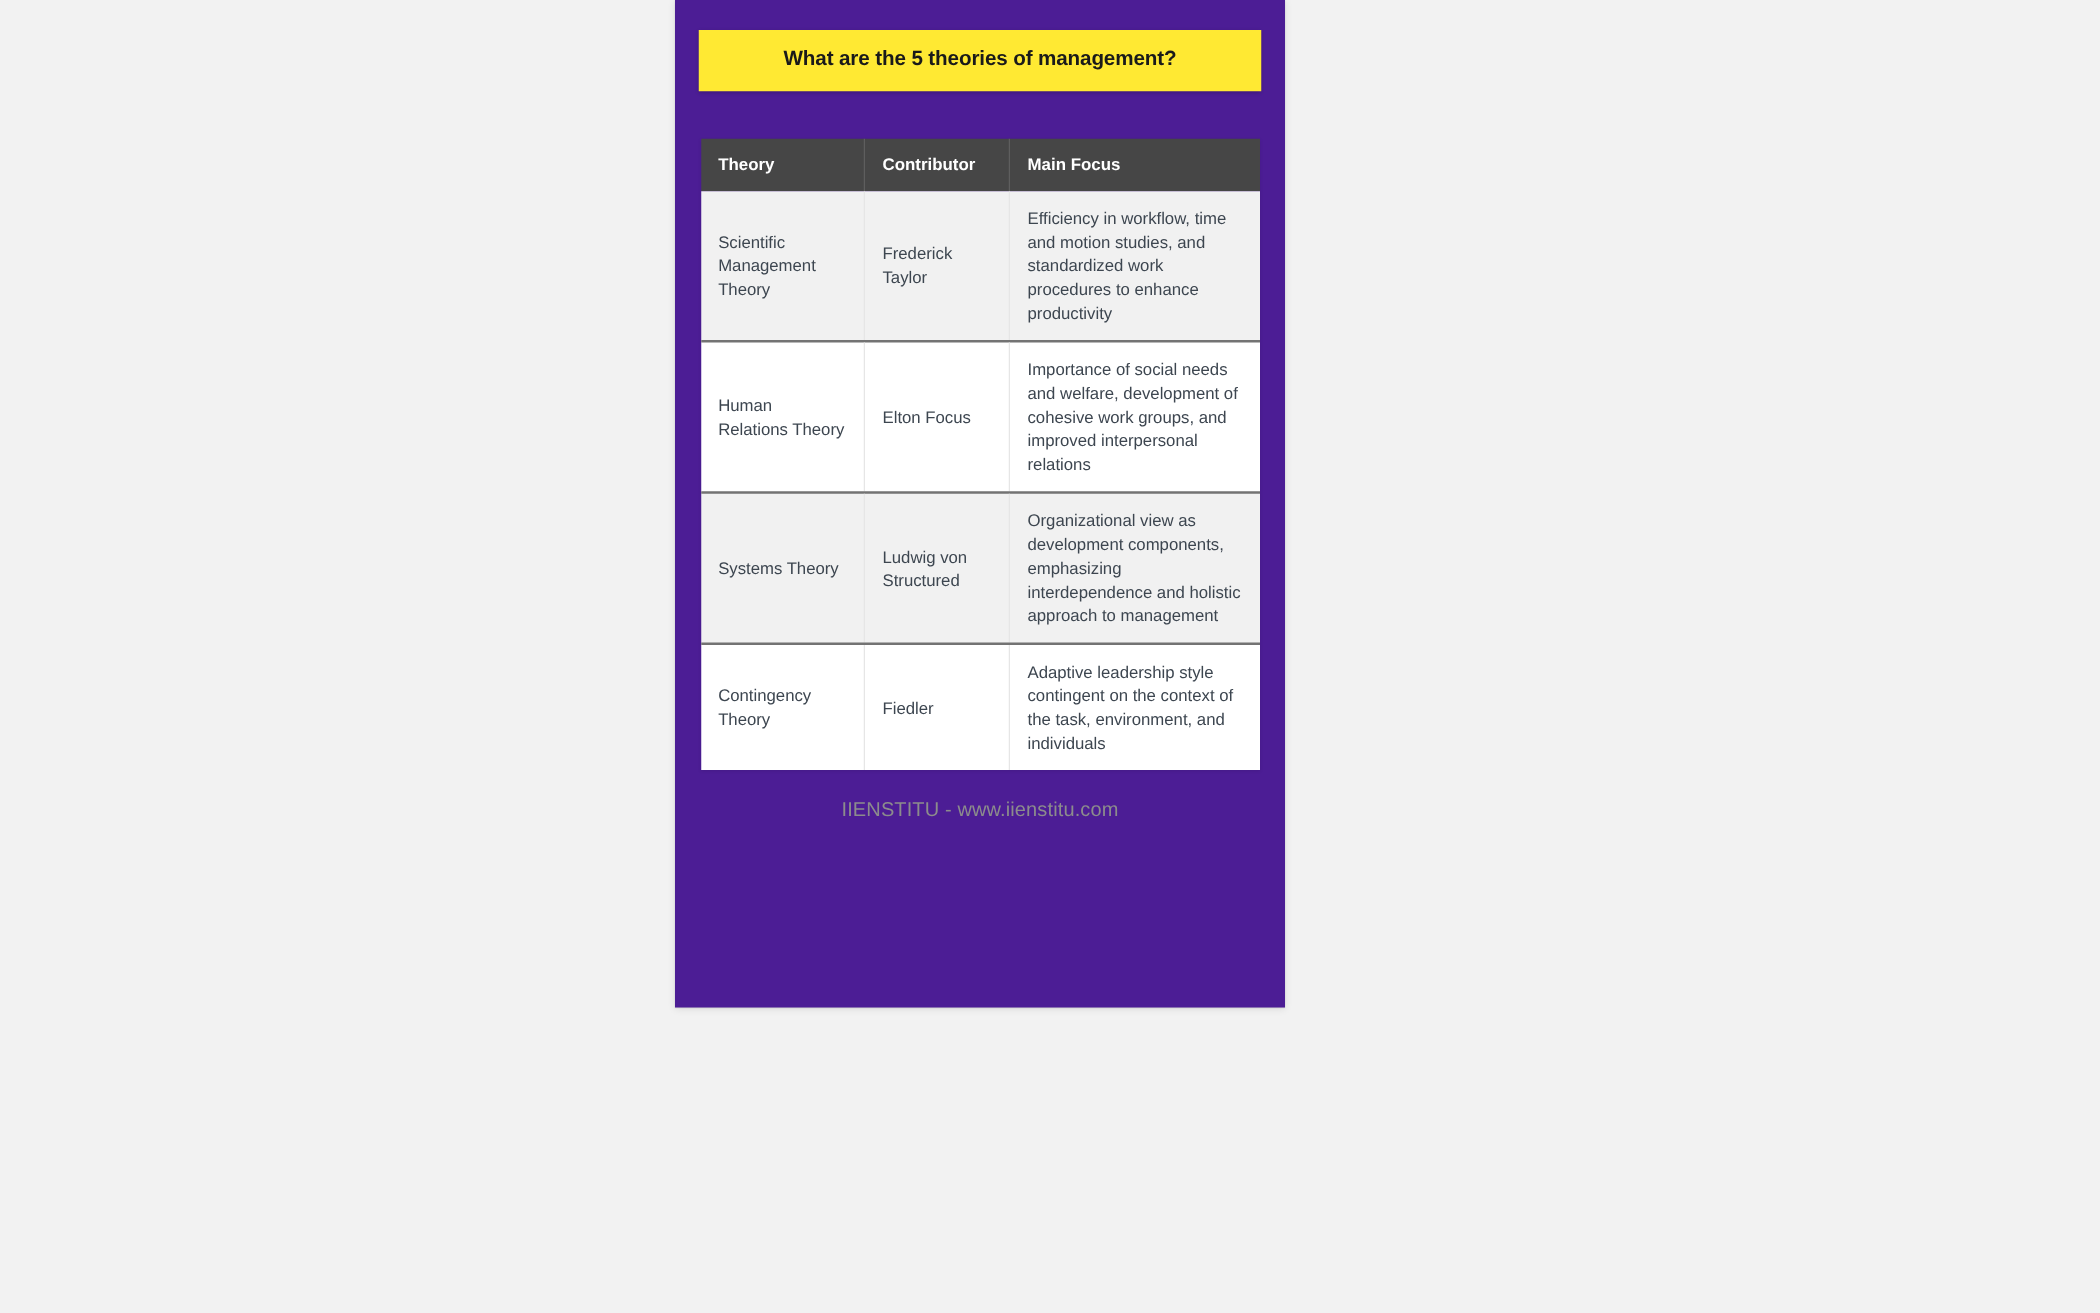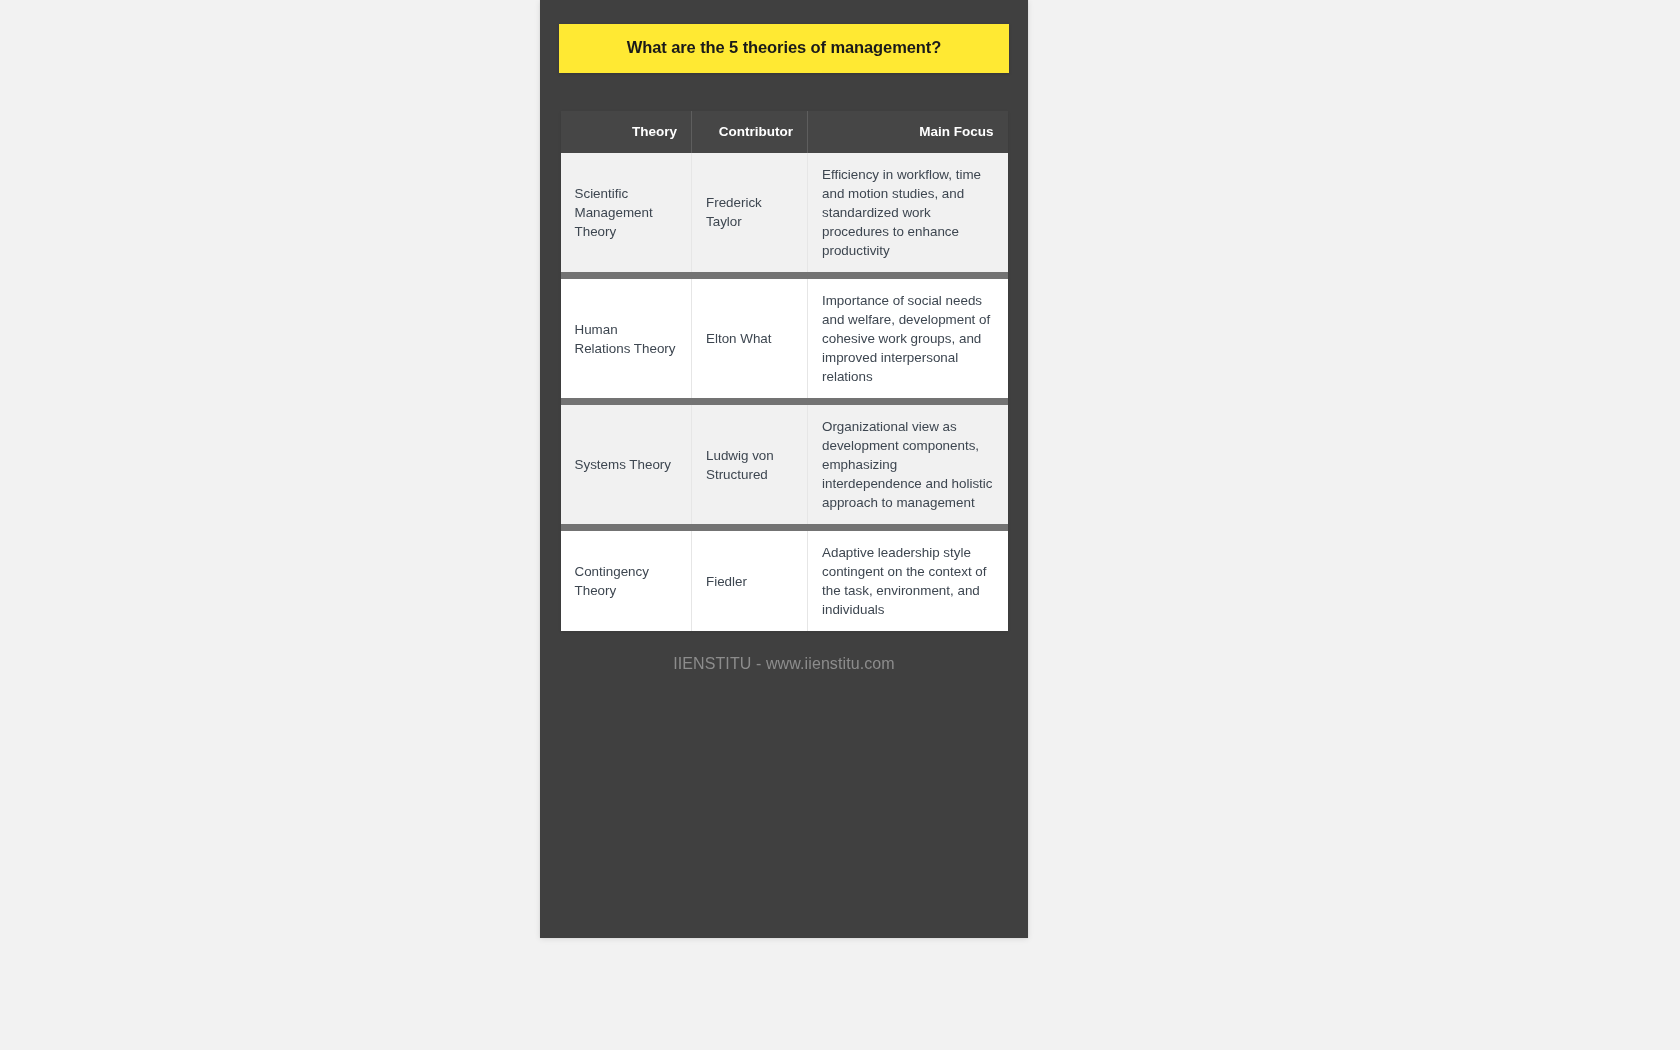--- a/index.html
+++ b/index.html
@@ -21,22 +21,22 @@
     height: 1050px;
     overflow: hidden;
   }
 
   
   .card {
     position: absolute;
     left: 540px;
     top: 0px;
     width: 488px;
-    height: 938px;
-    background: #404040;
+    height: 806px;
+    background: #4c1d95;
     box-shadow: 0 1px 6px rgba(0,0,0,0.10), 0 0 1px rgba(0,0,0,0.12);
     padding: 24px 19px 0 19px;
   }
 
   
   .title-banner {
     width: 450px;
     margin: 0 auto;
     background: #ffe933;
     box-shadow: 0 1px 3px rgba(0,0,0,0.18);
@@ -67,34 +67,34 @@
 
   table.theory-table col.c-theory      { width: 131px; }
   table.theory-table col.c-contributor { width: 116px; }
   table.theory-table col.c-focus       { width: 200px; }
 
   table.theory-table thead th {
     background: #464646;
     color: #ffffff;
     font-size: 13.5px;
     font-weight: bold;
-    text-align: right;
+    text-align: left;
     padding: 13px 14px 14px 14px;
     border-right: 1px solid #5e5e5e;
     vertical-align: middle;
   }
   table.theory-table thead th:last-child { border-right: none; }
 
   table.theory-table tbody td {
     font-size: 13.4px;
     line-height: 1.42;
     color: #3d4650;
     padding: 12px 14px 12px 14px;
     border-right: 1px solid #e6e6e6;
-    border-bottom: 7px solid #737373;
+    border-bottom: 2px solid #737373;
     vertical-align: middle;
     word-wrap: break-word;
   }
   table.theory-table tbody td:last-child { border-right: none; }
 
   table.theory-table tbody tr:nth-child(odd)  td { background: #f1f1f1; }
   table.theory-table tbody tr:nth-child(even) td { background: #ffffff; }
   table.theory-table tbody tr:last-child td { border-bottom: none; }
 
   td.focus-cell { vertical-align: middle; }
@@ -135,21 +135,21 @@
           </tr>
         </thead>
         <tbody>
           <tr>
             <td>Scientific Management Theory</td>
             <td>Frederick Taylor</td>
             <td class="focus-cell">Efficiency in workflow, time and motion studies, and standardized work procedures to enhance productivity</td>
           </tr>
           <tr>
             <td>Human Relations Theory</td>
-            <td>Elton What</td>
+            <td>Elton Focus</td>
             <td class="focus-cell">Importance of social needs and welfare, development of cohesive work groups, and improved interpersonal relations</td>
           </tr>
           <tr>
             <td>Systems Theory</td>
             <td>Ludwig von Structured</td>
             <td class="focus-cell">Organizational view as development components, emphasizing interdependence and holistic approach to management</td>
           </tr>
           <tr>
             <td>Contingency Theory</td>
             <td>Fiedler</td>

